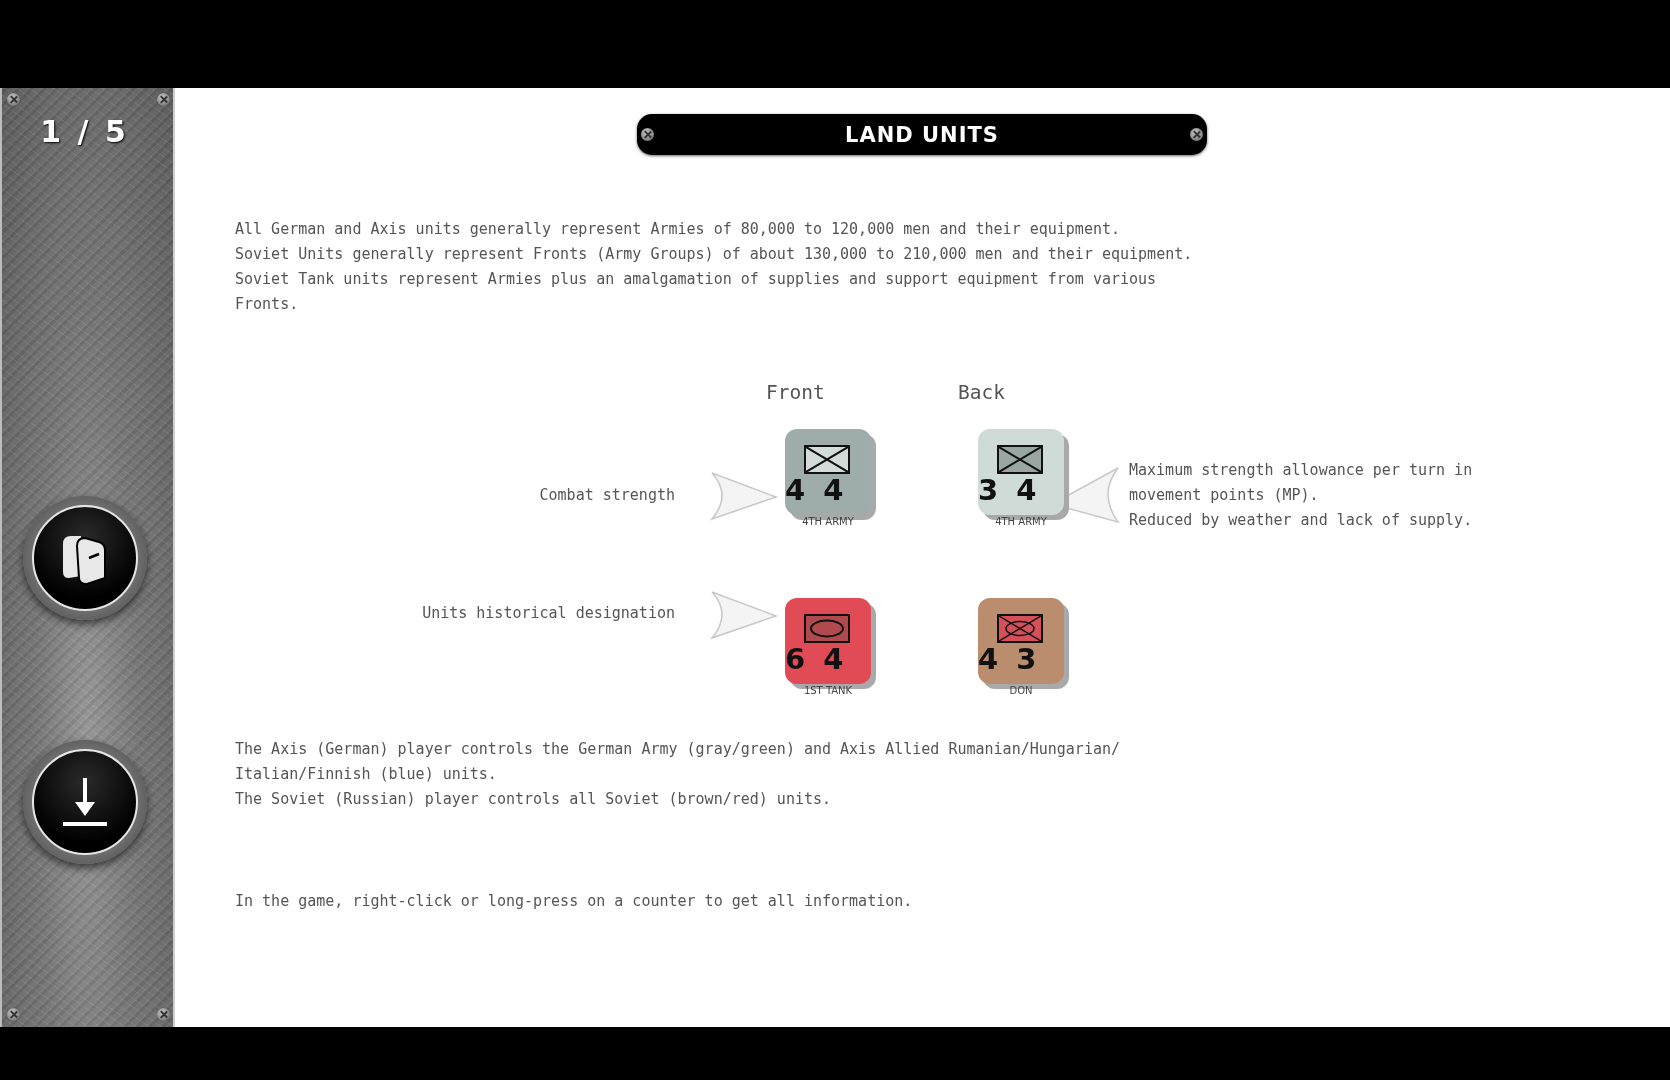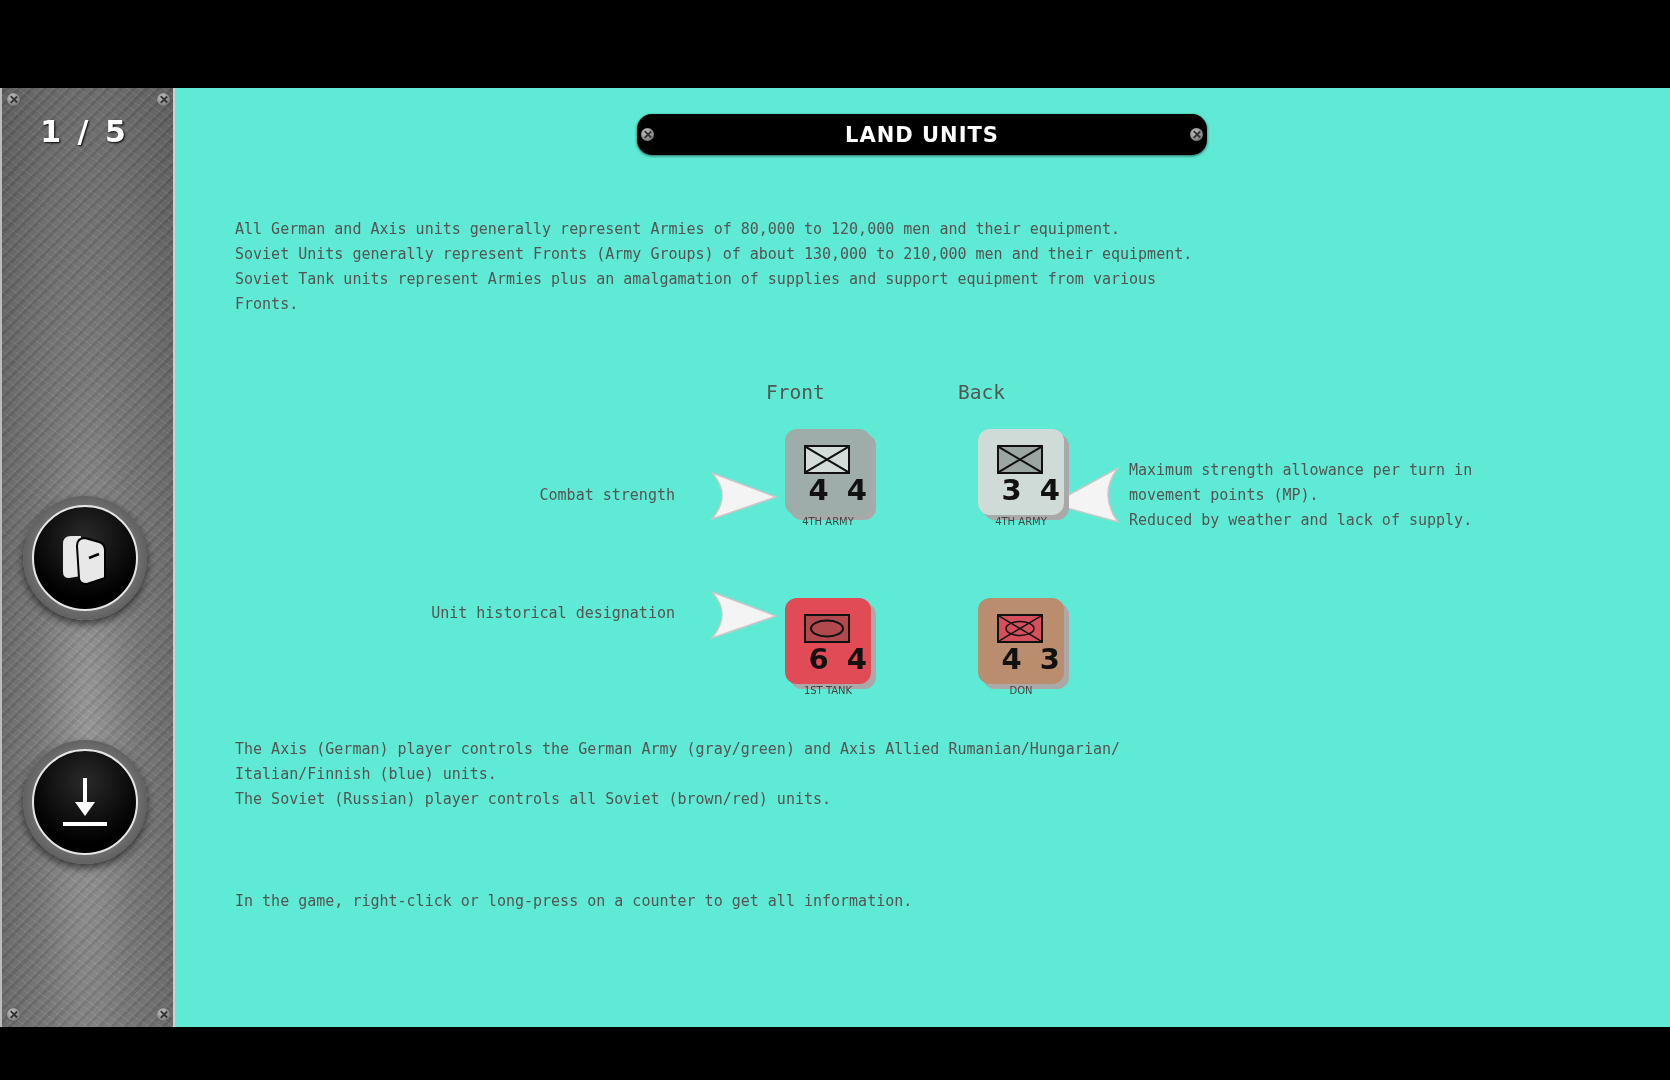--- a/index.html
+++ b/index.html
@@ -1,20 +1,20 @@
 <!DOCTYPE html>
 <html><head>
 <meta charset="utf-8">
 <style>
   * { box-sizing: border-box; margin: 0; padding: 0; }
   html, body { width: 1670px; height: 1080px; background: #000; overflow: hidden; }
   body { position: relative; font-family: "DejaVu Sans Mono", "Liberation Mono", monospace; }
   .topbar { position: absolute; left: 0; top: 0; width: 1670px; height: 88px; background: #000; }
   .bottombar { position: absolute; left: 0; top: 1027px; width: 1670px; height: 53px; background: #000; }
-  .page { position: absolute; left: 0; top: 88px; width: 1670px; height: 939px; background: #5eead4; }
+  .page { position: absolute; left: 0; top: 88px; width: 1670px; height: 939px; background: #ffffff; }
   .sidebar {
     position: absolute; left: 0; top: 0; width: 175px; height: 939px;
     background:
       repeating-linear-gradient(135deg, rgba(255,255,255,0.06) 0 2px, rgba(0,0,0,0.05) 2px 5px, rgba(255,255,255,0.03) 5px 9px),
       repeating-linear-gradient(35deg, rgba(255,255,255,0.05) 0 1px, rgba(0,0,0,0.04) 1px 7px),
       radial-gradient(ellipse at 50% 70%, #9a9a9a 0%, #7a7a7a 40%, #5e5e5e 100%);
     border-left: 2px solid #bdbdbd; border-right: 2px solid #cfcfcf;
   }
   .screw { position: absolute; width: 13px; height: 13px; border-radius: 50%;
     background: radial-gradient(circle at 40% 35%, #c8c8c8, #7d7d7d 70%, #555);
@@ -32,21 +32,21 @@
     display: flex; align-items: center; justify-content: center; }
   .title-bar { position: absolute; left: 637px; top: 26px; width: 570px; height: 41px; background: #000;
     border-radius: 15px; box-shadow: 0 1px 3px rgba(0,0,0,0.6); display: flex; align-items: center; justify-content: center; }
   .title-bar .screw { top: 14px; }
   .title-text { color: #fff; font-family: "DejaVu Sans", sans-serif; font-weight: bold; font-size: 21px; letter-spacing: 1px; }
   .text { position: absolute; color: #555; font-size: 15px; line-height: 25px; white-space: pre; }
   .label-right { text-align: right; }
   .col-head { position: absolute; color: #555; font-size: 19.5px; text-align: left; width: 120px; }
   .counter { position: absolute; width: 86px; height: 86px; border-radius: 12px; box-shadow: 5px 5px 0 #a9a9a9; }
   .counter .sym { position: absolute; left: 19px; top: 16px; width: 46px; height: 29px; border: 2px solid #111; }
-  .counter .vals { position: absolute; left: 0; top: 44px; width: 86px; text-align: right; font-family: "DejaVu Sans", sans-serif;
+  .counter .vals { position: absolute; left: 0; top: 44px; width: 86px; text-align: left; font-family: "DejaVu Sans", sans-serif;
     font-weight: bold; font-size: 29px; color: #111; letter-spacing: 4px; }
   .counter .desig { position: absolute; left: -10px; top: 87px; width: 106px; text-align: center; font-family: "DejaVu Sans", sans-serif;
     font-size: 10px; color: #444; }
 </style>
 </head>
 <body>
 
 <div class="topbar"></div>
 
 <div class="page">
@@ -90,21 +90,21 @@
     <div class="text" style="left:235px;top:154px">Soviet Units generally represent Fronts (Army Groups) of about 130,000 to 210,000 men and their equipment.</div>
     <div class="text" style="left:235px;top:179px">Soviet Tank units represent Armies plus an amalgamation of supplies and support equipment from various</div>
     <div class="text" style="left:235px;top:204px">Fronts.</div>
   </div>
 
   <div>
     <div class="col-head" style="left:766px;top:293px">Front</div>
     <div class="col-head" style="left:958px;top:293px">Back</div>
 
     <div class="text label-right" style="left:400px;top:395px;width:275px">Combat strength</div>
-    <div class="text label-right" style="left:300px;top:513px;width:375px">Unit historical designation</div>
+    <div class="text label-right" style="left:300px;top:513px;width:375px">Units historical designation</div>
 
     <svg style="position:absolute;left:710px;top:383px" width="70" height="50">
       <path d="M2 2 Q22 24 2 48 L66 26 Z" fill="#f4f4f4" stroke="#c8c8c8" stroke-width="1.5"></path>
     </svg>
     <svg style="position:absolute;left:710px;top:502px" width="70" height="50">
       <path d="M2 2 Q22 24 2 48 L66 26 Z" fill="#f4f4f4" stroke="#c8c8c8" stroke-width="1.5"></path>
     </svg>
     <svg style="position:absolute;left:1050px;top:378px" width="70" height="60">
       <path d="M68 2 Q48 28 68 56 L2 38 Z" fill="#f4f4f4" stroke="#c8c8c8" stroke-width="1.5"></path>
     </svg>

